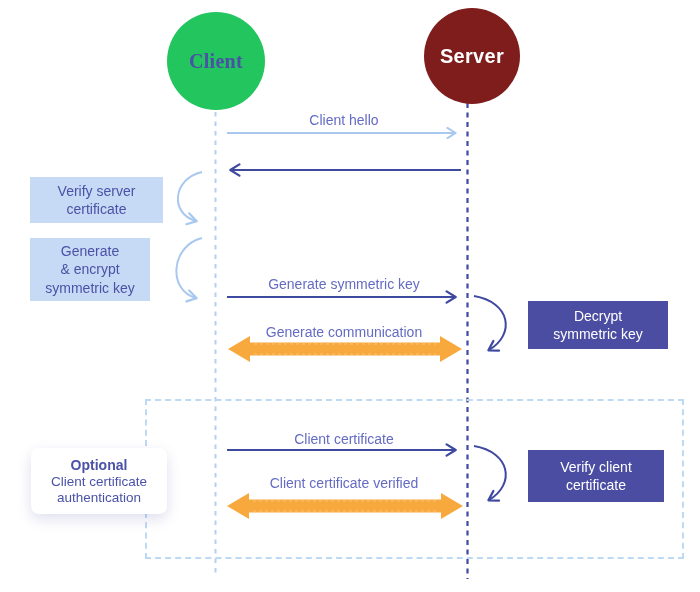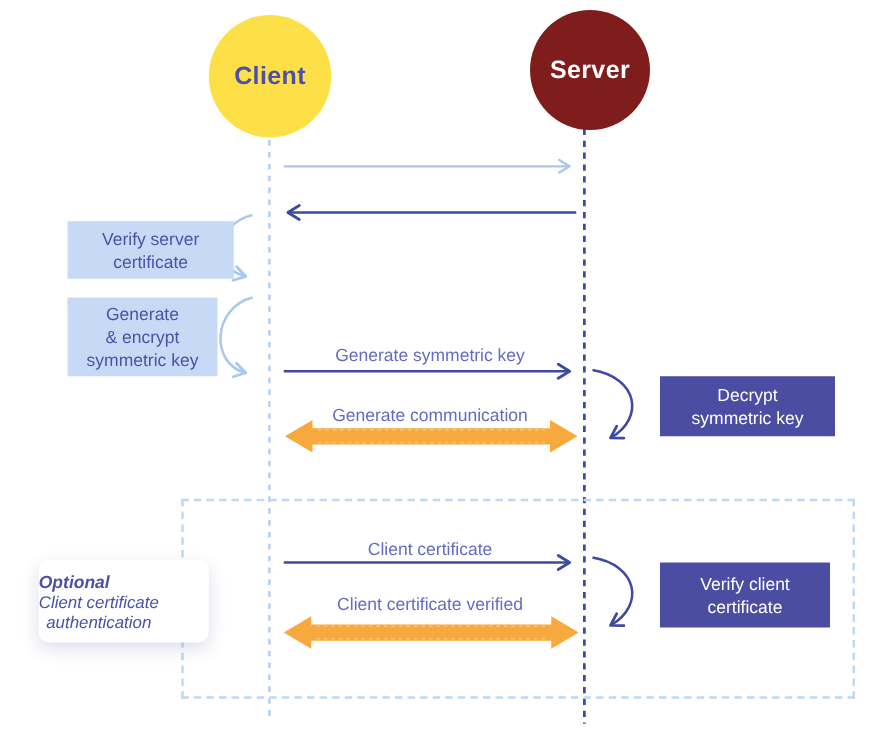--- a/index.html
+++ b/index.html
@@ -16,21 +16,21 @@
   .actor-circle {
     position: absolute;
     border-radius: 50%;
     display: flex;
     align-items: center;
     justify-content: center;
     font-weight: bold;
     font-size: 20px;
     letter-spacing: 0.3px;
   }
-  .actor-client { left: 167px; top: 12px; width: 98px; height: 98px; background: #fde047; color: #4a51a6; }
+  .actor-client { left: 167px; top: 12px; width: 98px; height: 98px; background: #22c55e; color: #4a51a6; font-family: Liberation Serif, serif; }
   .actor-server { left: 424px; top: 8px;  width: 96px; height: 96px; background: #7f1d1d; color: #ffffff; }
 
   .msg-label {
     position: absolute;
     left: 234px;
     width: 220px;
     text-align: center;
     font-size: 14px;
     color: #646bc2;
     line-height: 15px;
@@ -40,21 +40,21 @@
     position: absolute;
     box-sizing: border-box;
     display: flex;
     align-items: center;
     justify-content: center;
     text-align: center;
     font-size: 14px;
     line-height: 1.3;
     white-space: pre-line;
   }
-  .step-light { background: #c7daf5; color: #4a51a6; margin-left: 24px; }
+  .step-light { background: #c7daf5; color: #4a51a6; }
   .step-dark  { background: #4a4da1; color: #ffffff; }
 
   .box-verify-server { left: 30px; top: 177px; width: 133px; height: 46px; }
   .box-generate-key  { left: 30px; top: 238px; width: 120px; height: 63px; }
   .box-decrypt-key   { left: 528px; top: 301px; width: 140px; height: 48px; }
   .box-verify-client { left: 528px; top: 450px; width: 136px; height: 52px; }
 
   .optional-rect {
     position: absolute;
     left: 145px; top: 399px; width: 539px; height: 160px;
@@ -62,25 +62,24 @@
     border: 2px dashed #bed9f4;
   }
   .optional-card {
     position: absolute;
     left: 31px; top: 448px; width: 136px; height: 66px;
     background: #ffffff;
     border-radius: 8px;
     box-shadow: 0 5px 14px rgba(70, 80, 160, 0.18);
     display: flex;
     flex-direction: column;
-    align-items: flex-start;
+    align-items: center;
     justify-content: center;
     text-align: center;
     color: #4a52a8;
-    font-style: italic;
   }
   .optional-card .opt-title { font-weight: bold; font-size: 14px; line-height: 17px; }
   .optional-card .opt-sub   { font-size: 13.5px; line-height: 16px; white-space: pre-line; }
 </style>
 </head>
 <body>
 
 <div class="stage">
 
   <svg class="layer-svg" viewBox="0 0 700 592" aria-hidden="true">
@@ -115,20 +114,21 @@
 
   <div class="optional-rect"></div>
 
   <div class="actor-circle actor-client">
     <span>Client</span>
   </div>
   <div class="actor-circle actor-server">
     <span>Server</span>
   </div>
 
+  <div class="msg-label" style="top:113px">Client hello</div>
   <div class="msg-label" style="top:277px">Generate symmetric key</div>
   <div class="msg-label" style="top:325px">Generate communication</div>
   <div class="msg-label" style="top:432px">Client certificate</div>
   <div class="msg-label" style="top:476px">Client certificate verified</div>
 
   <div class="step-box step-light box-verify-server">Verify server
 certificate</div>
   <div class="step-box step-light box-generate-key">Generate
 &amp; encrypt
 symmetric key</div>

